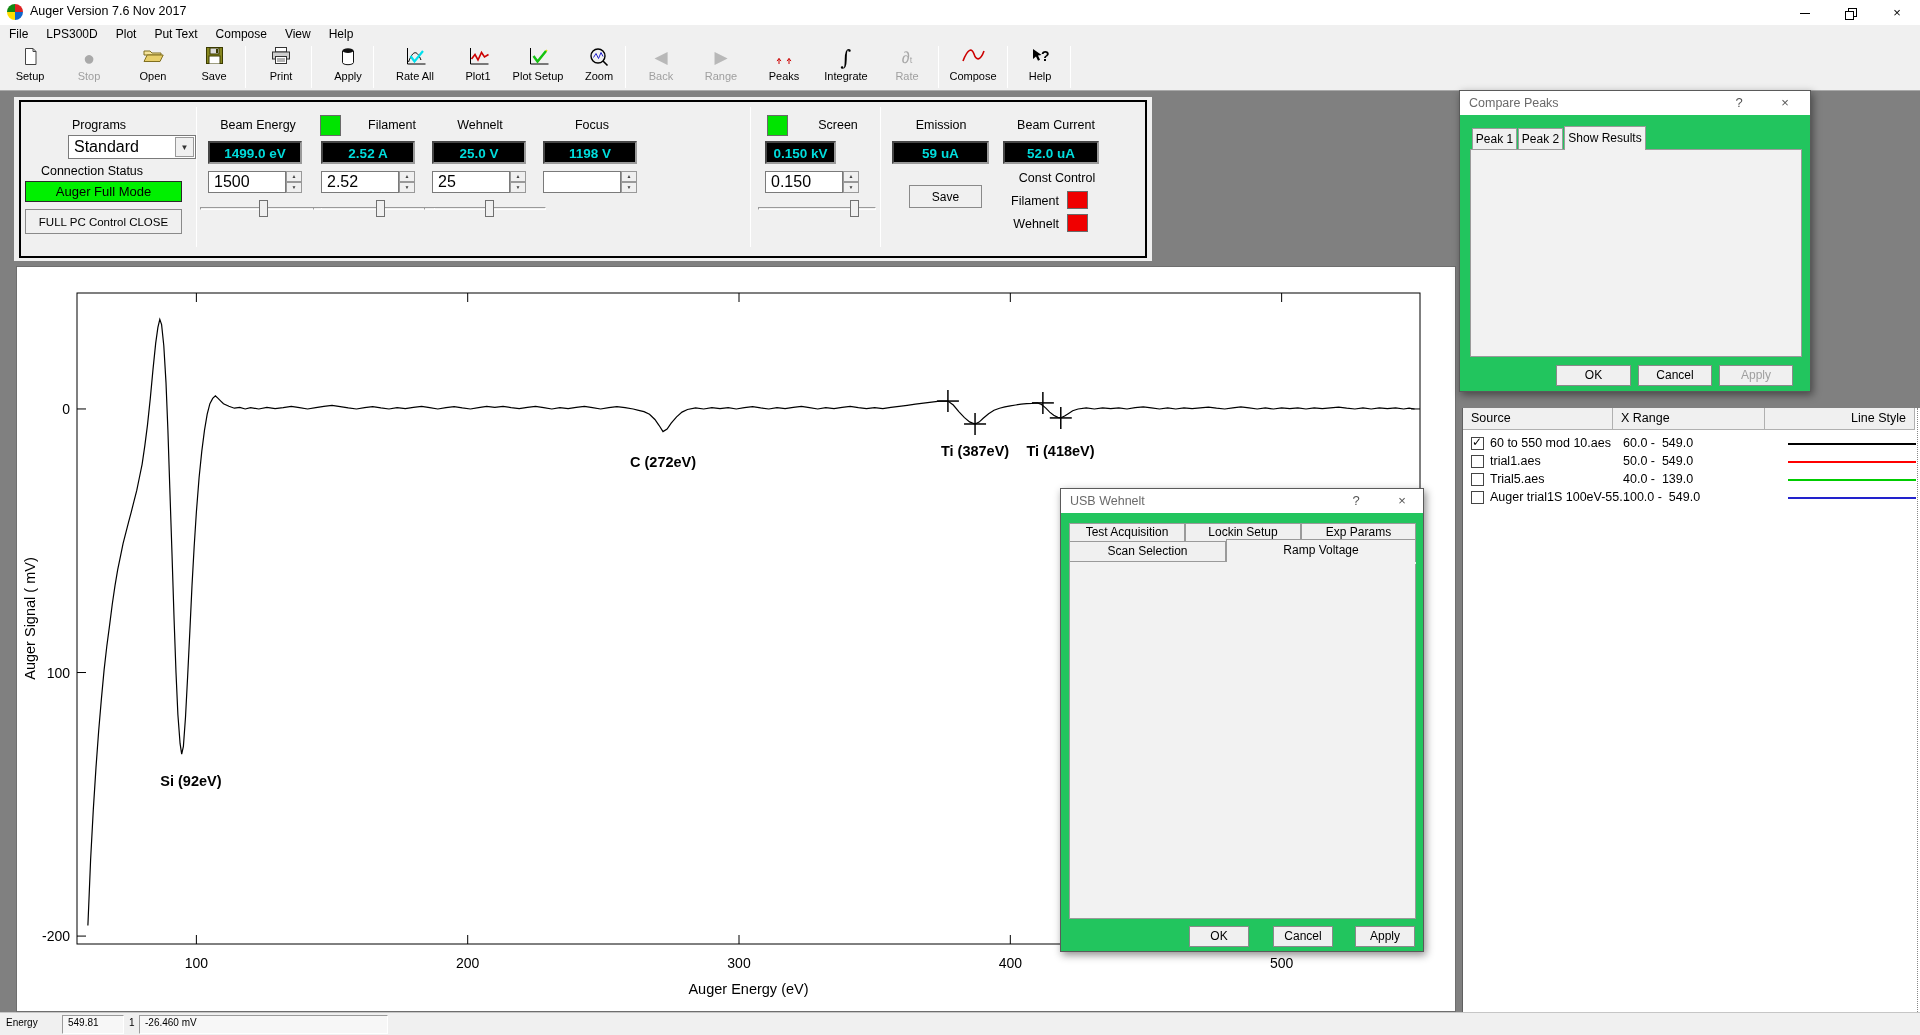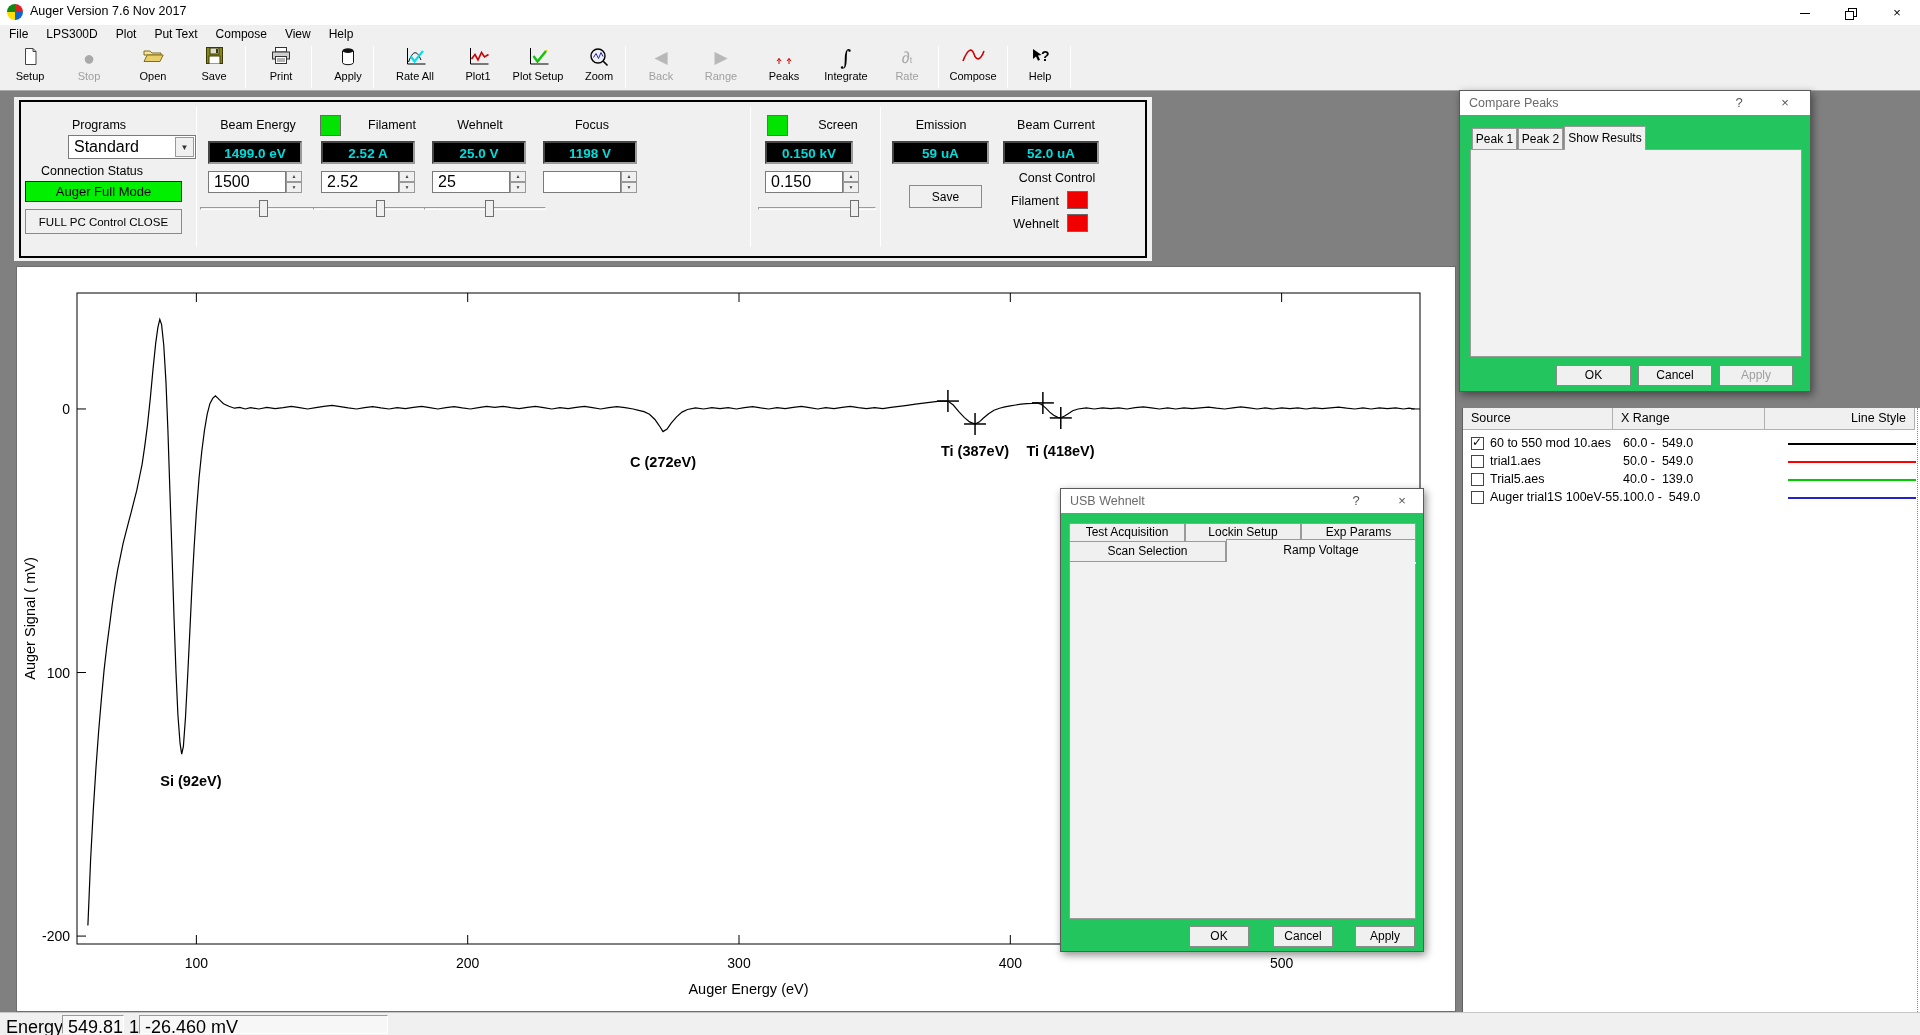--- a/index.html
+++ b/index.html
@@ -90,21 +90,21 @@
   .src-row { position:absolute; left:0; width:456px; height:17px; font-size:12.5px; }
   .cb { position:absolute; left:8px; top:1px; width:13px; height:13px; border:1px solid #444; background:#fff; }
   .cb .tick { display:none; position:absolute; left:0px; top:-3px; font-size:12px; font-weight:bold; }
   .cb.checked .tick { display:block; }
   .src-name { position:absolute; left:27px; top:0; }
   .src-range { position:absolute; left:160px; top:0; white-space:pre; }
   .src-line { position:absolute; left:325px; top:7px; width:128px; height:2px; }
   .srcsplit { position:absolute; right:2px; top:0; bottom:0; width:0; border-left:1px dotted #888; }
 
   
-  .statusbar { position:absolute; left:0; top:1012px; width:1920px; height:23px; background:#f0f0f0; border-top:1px solid #c6c6c6; font-size:18px;padding-left:24px; }
+  .statusbar { position:absolute; left:0; top:1012px; width:1920px; height:23px; background:#f0f0f0; border-top:1px solid #c6c6c6; font-size:10px;padding-left:24px; }
   .sbox { position:absolute; top:2px; height:19px; background:#f7f7f7; border:1px solid; border-color:#9a9a9a #fff #fff #9a9a9a; padding:1px 5px; }
 </style>
 </head>
 <body>
 
 <div id="root">
 
   <div class="titlebar">
     <span class="app-icon"></span>
     <span class="title-text">Auger Version 7.6 Nov 2017</span>
@@ -313,21 +313,21 @@
       <span class="spin">
           <span>▲</span>
           <span>▼</span>
         </span>
     </div>
 
     <span class="vsep" style="left:736px"></span>
 
     <span class="indicator green" style="left:753px;top:18px"></span>
     <div class="cp-label" style="left:776px;top:21px;width:96px">Screen</div>
-    <div class="disp" style="left:751px;top:44px;width:88px">0.150 kV</div>
+    <div class="disp" style="left:751px;top:44px;width:71px">0.150 kV</div>
     <div class="inpwrap" style="left:751px;top:74px;width:94px">
       <input value="0.150" style="">
       <span class="spin">
           <span>▲</span>
           <span>▼</span>
         </span>
     </div>
     <div class="slider" style="left:744px;top:102px;width:118px">
         <div class="track"></div>
         <div class="thumb" style="left:78%"></div>

